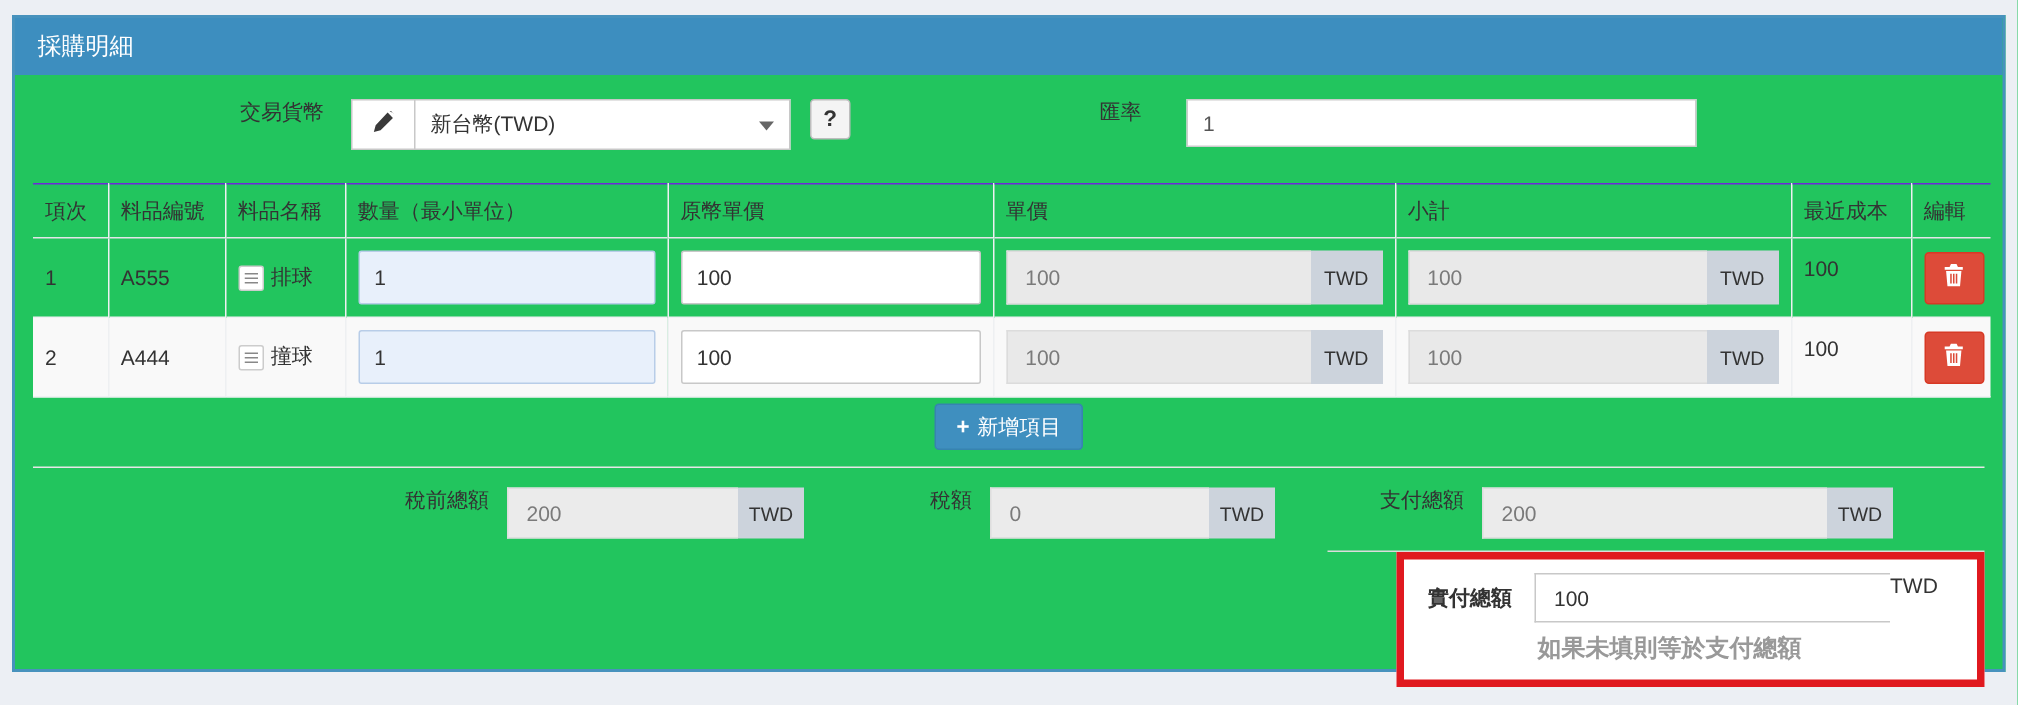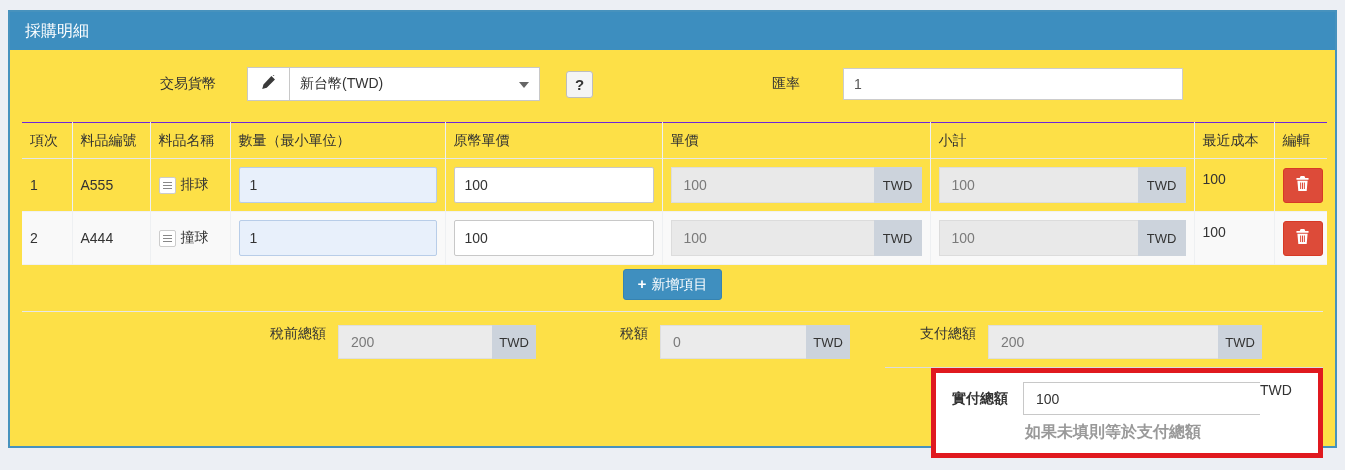--- a/index.html
+++ b/index.html
@@ -3,32 +3,32 @@
 <meta charset="utf-8">
 <style>
   * { margin:0; padding:0; box-sizing:border-box; }
   html,body { width:1345px; height:470px; overflow:hidden; }
   body {
     background:#eceff4;
     font-family:"Liberation Sans","DejaVu Sans",sans-serif;
     font-size:14px; color:#333;
   }
   .panel {
-    margin:10px 8px 0 8px; height:438px; background:#fde047;
+    margin:10px 8px 0 8px; height:438px; background:#22c55e;
     border:2px solid #4792bd;
   }
   .panel-header {
     height:38px; background:#3d8ebf; color:#fff;
     display:flex; align-items:center; padding:0 15px;
     font-size:16px;
   }
   .panel-body { padding:10px 12px 0 12px; }
 
   
-  .currency-row { display:flex; align-items:center; margin-top:6px; height:36px;gap:13px; }
+  .currency-row { display:flex; margin-top:6px; height:36px; }
   .lbl { color:#333; white-space:nowrap; }
   .currency-row .lbl-currency { margin-left:138px; margin-right:18px; }
   .igroup { display:flex; align-items:stretch; height:34px; }
   .iaddon-white {
     width:42px; background:#fff; border:1px solid #c8c8c8; border-right:none;
     display:flex; align-items:center; justify-content:center;
   }
   .select-box {
     width:251px; background:#fff; border:1px solid #c8c8c8;
     display:flex; align-items:center; padding:0 10px; position:relative;

